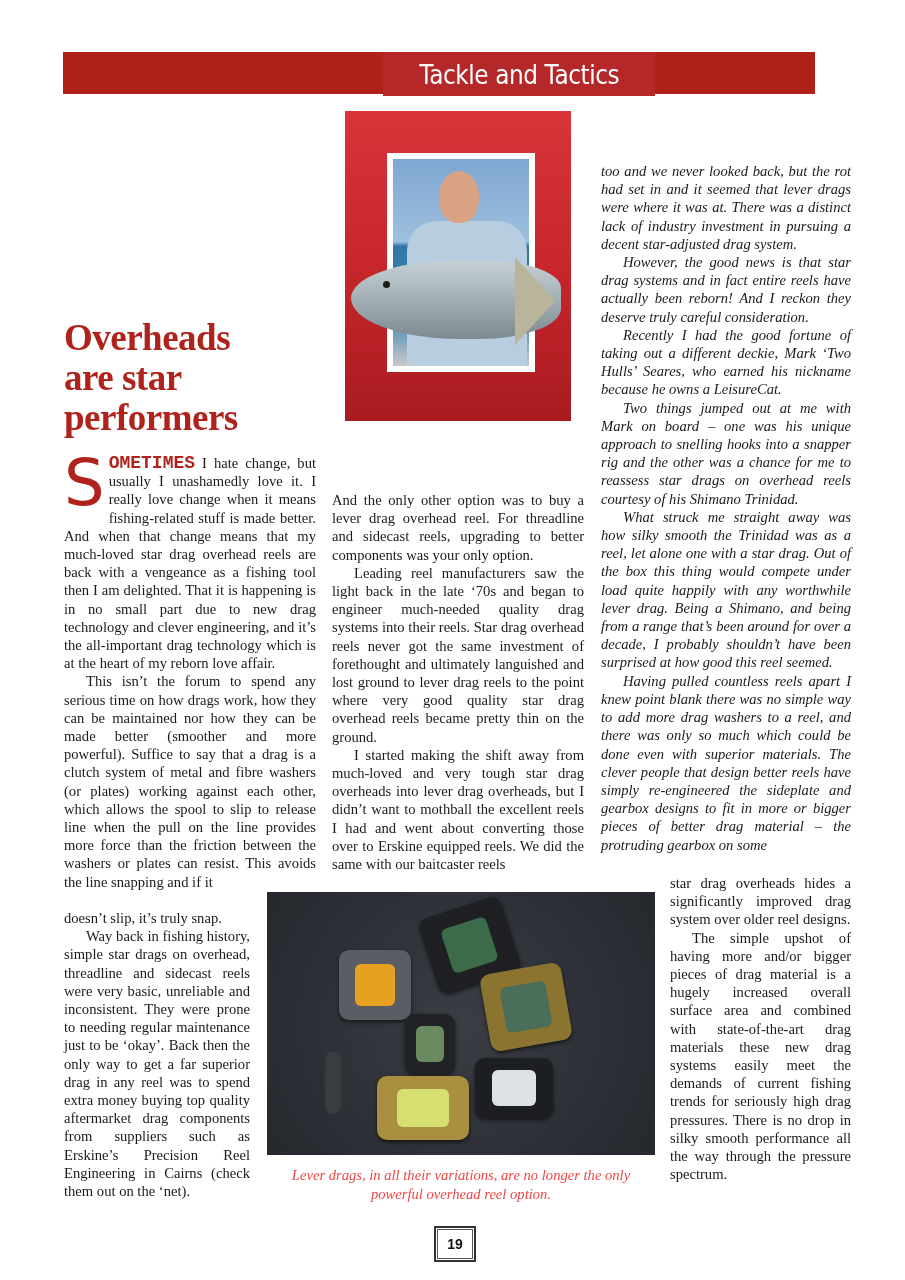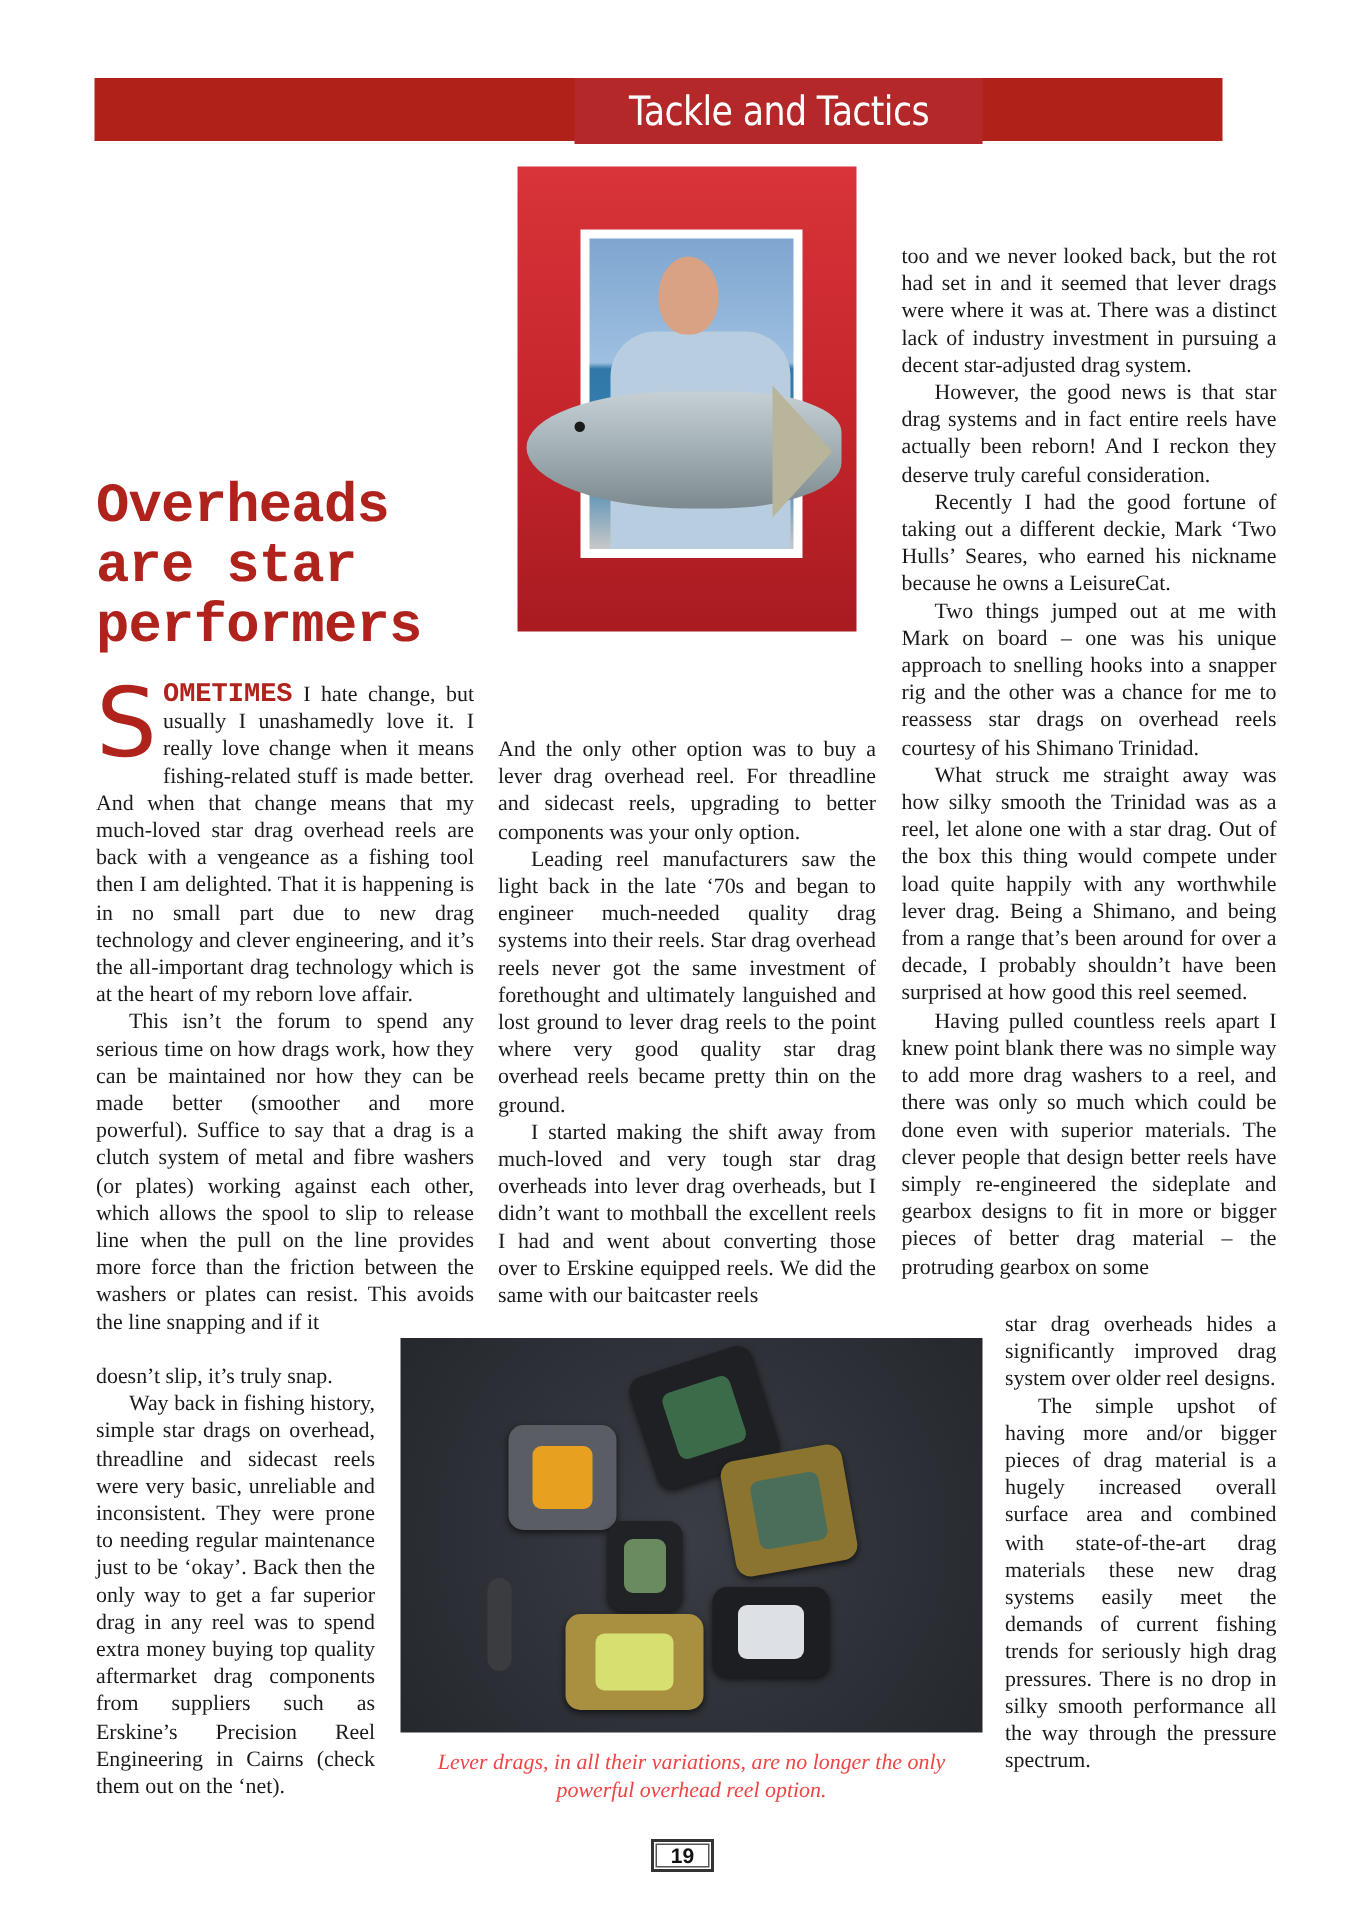--- a/index.html
+++ b/index.html
@@ -2,51 +2,51 @@
 <html><head>
 <meta charset="utf-8">
 <style>
   html, body { margin: 0; padding: 0; background: #ffffff; }
   body { width: 905px; height: 1280px; position: relative; overflow: hidden; font-family: "Liberation Serif", serif; color: #1a1a1a; }
 
   .header-bar { position: absolute; left: 63px; top: 52px; width: 752px; height: 42px; background: #b0211a; }
   .header-title-box { position: absolute; left: 320px; top: 0; width: 272px; height: 44px; background: #b5282a; display: flex; align-items: center; justify-content: center; }
   .header-title { color: #ffffff; font-family: "DejaVu Sans", sans-serif; font-size: 27px; letter-spacing: -0.5px; transform: scaleX(0.86); white-space: nowrap; }
 
-  .headline { position: absolute; left: 64px; top: 318px; width: 260px; color: #b0231c; font-family: Liberation Mono, monospace; font-weight: bold; font-size: 37px; line-height: 40px; letter-spacing: -0.5px; margin: 0; }
+  .headline { position: absolute; left: 64px; top: 318px; width: 260px; color: #b0231c; font-family: Liberation Serif, serif; font-weight: bold; font-size: 37px; line-height: 40px; letter-spacing: -0.5px; margin: 0; }
 
   .col { position: absolute; font-size: 14.6px; line-height: 18.2px; text-align: justify; hyphens: manual; }
   .col p { margin: 0; text-indent: 22px; }
   .col p.noindent { text-indent: 0; }
 
   .col1 { left: 64px; top: 454px; width: 252px; }
   .col1b { left: 64px; top: 909px; width: 186px; }
   .col2 { left: 332px; top: 491px; width: 252px; }
-  .col3 { left: 601px; top: 162px; width: 250px; }
+  .col3 { left: 601px; top: 162px; width: 250px; font-style: italic; }
   .col3b { left: 670px; top: 874px; width: 181px; }
 
   .dropcap { float: left; color: #b0231c; font-family: "DejaVu Sans", sans-serif; font-size: 64px; line-height: 54px; margin: 2px 4px 0 0; }
   .lead-in { font-family: Liberation Mono, monospace; font-weight: bold; color: #b0231c; font-size: 18px; }
 
   .portrait-frame { position: absolute; left: 345px; top: 111px; width: 226px; height: 310px; background: linear-gradient(180deg, #d8343a 0%, #c4252b 55%, #a81b20 100%); }
   .portrait-photo { position: absolute; left: 42px; top: 42px; width: 148px; height: 219px; background: #ffffff; padding: 6px; box-sizing: border-box; }
   .portrait-inner { width: 100%; height: 100%; position: relative; overflow: hidden; background: linear-gradient(180deg, #7ea6d0 0%, #9ec0e0 40%, #2f78a8 42%, #3a83b2 75%, #c8c8c8 100%); }
   .person-head { position: absolute; left: 46px; top: 12px; width: 40px; height: 52px; border-radius: 50% 50% 45% 45%; background: #d9a284; }
   .person-shirt { position: absolute; left: 14px; top: 62px; width: 120px; height: 150px; border-radius: 30px 30px 0 0; background: #b8cde0; }
   .fish { position: absolute; left: -40px; top: 140px; width: 210px; height: 78px; border-radius: 55% 40% 45% 60%; background: linear-gradient(180deg, #c6d0d4 0%, #9aa8ae 60%, #7c8a90 100%); }
   .fish-tail { position: absolute; left: 160px; top: 135px; width: 0; height: 0; border-top: 44px solid transparent; border-bottom: 44px solid transparent; border-left: 40px solid #b8b59a; }
   .fish-eye { position: absolute; left: -16px; top: 160px; width: 7px; height: 7px; border-radius: 50%; background: #1a1a1a; }
 
   .reels-photo { position: absolute; left: 267px; top: 892px; width: 388px; height: 263px; background: radial-gradient(circle at 50% 50%, #3a3d44 0%, #2b2e34 70%, #25282d 100%); overflow: hidden; }
   .reel { position: absolute; border-radius: 10px; box-shadow: 0 2px 4px rgba(0,0,0,0.6); }
   .reel .spool { position: absolute; left: 22%; top: 20%; width: 56%; height: 60%; border-radius: 6px; }
 
   .caption { position: absolute; left: 280px; top: 1166px; width: 362px; text-align: center; font-style: italic; font-size: 14.6px; line-height: 18.5px; color: #ef4444; margin: 0; }
 
-  .page-number-box { position: absolute; left: 434px; top: 1226px; width: 42px; height: 22px; border: 2px solid #333; box-shadow: inset 0 0 0 1px #fff, inset 0 0 0 2px #555; display: flex; align-items: center; justify-content: center; box-sizing: border-box; }
+  .page-number-box { position: absolute; left: 434px; top: 1226px; width: 42px; height: 36px; border: 2px solid #333; box-shadow: inset 0 0 0 1px #fff, inset 0 0 0 2px #555; display: flex; align-items: center; justify-content: center; box-sizing: border-box; }
   .page-number { font-family: "Liberation Sans", sans-serif; font-weight: bold; font-size: 14px; color: #111; }
 </style>
 </head>
 <body>
 
 <div class="header-bar">
   <div class="header-title-box">
     <span class="header-title">Tackle and Tactics</span>
   </div>
 </div>

